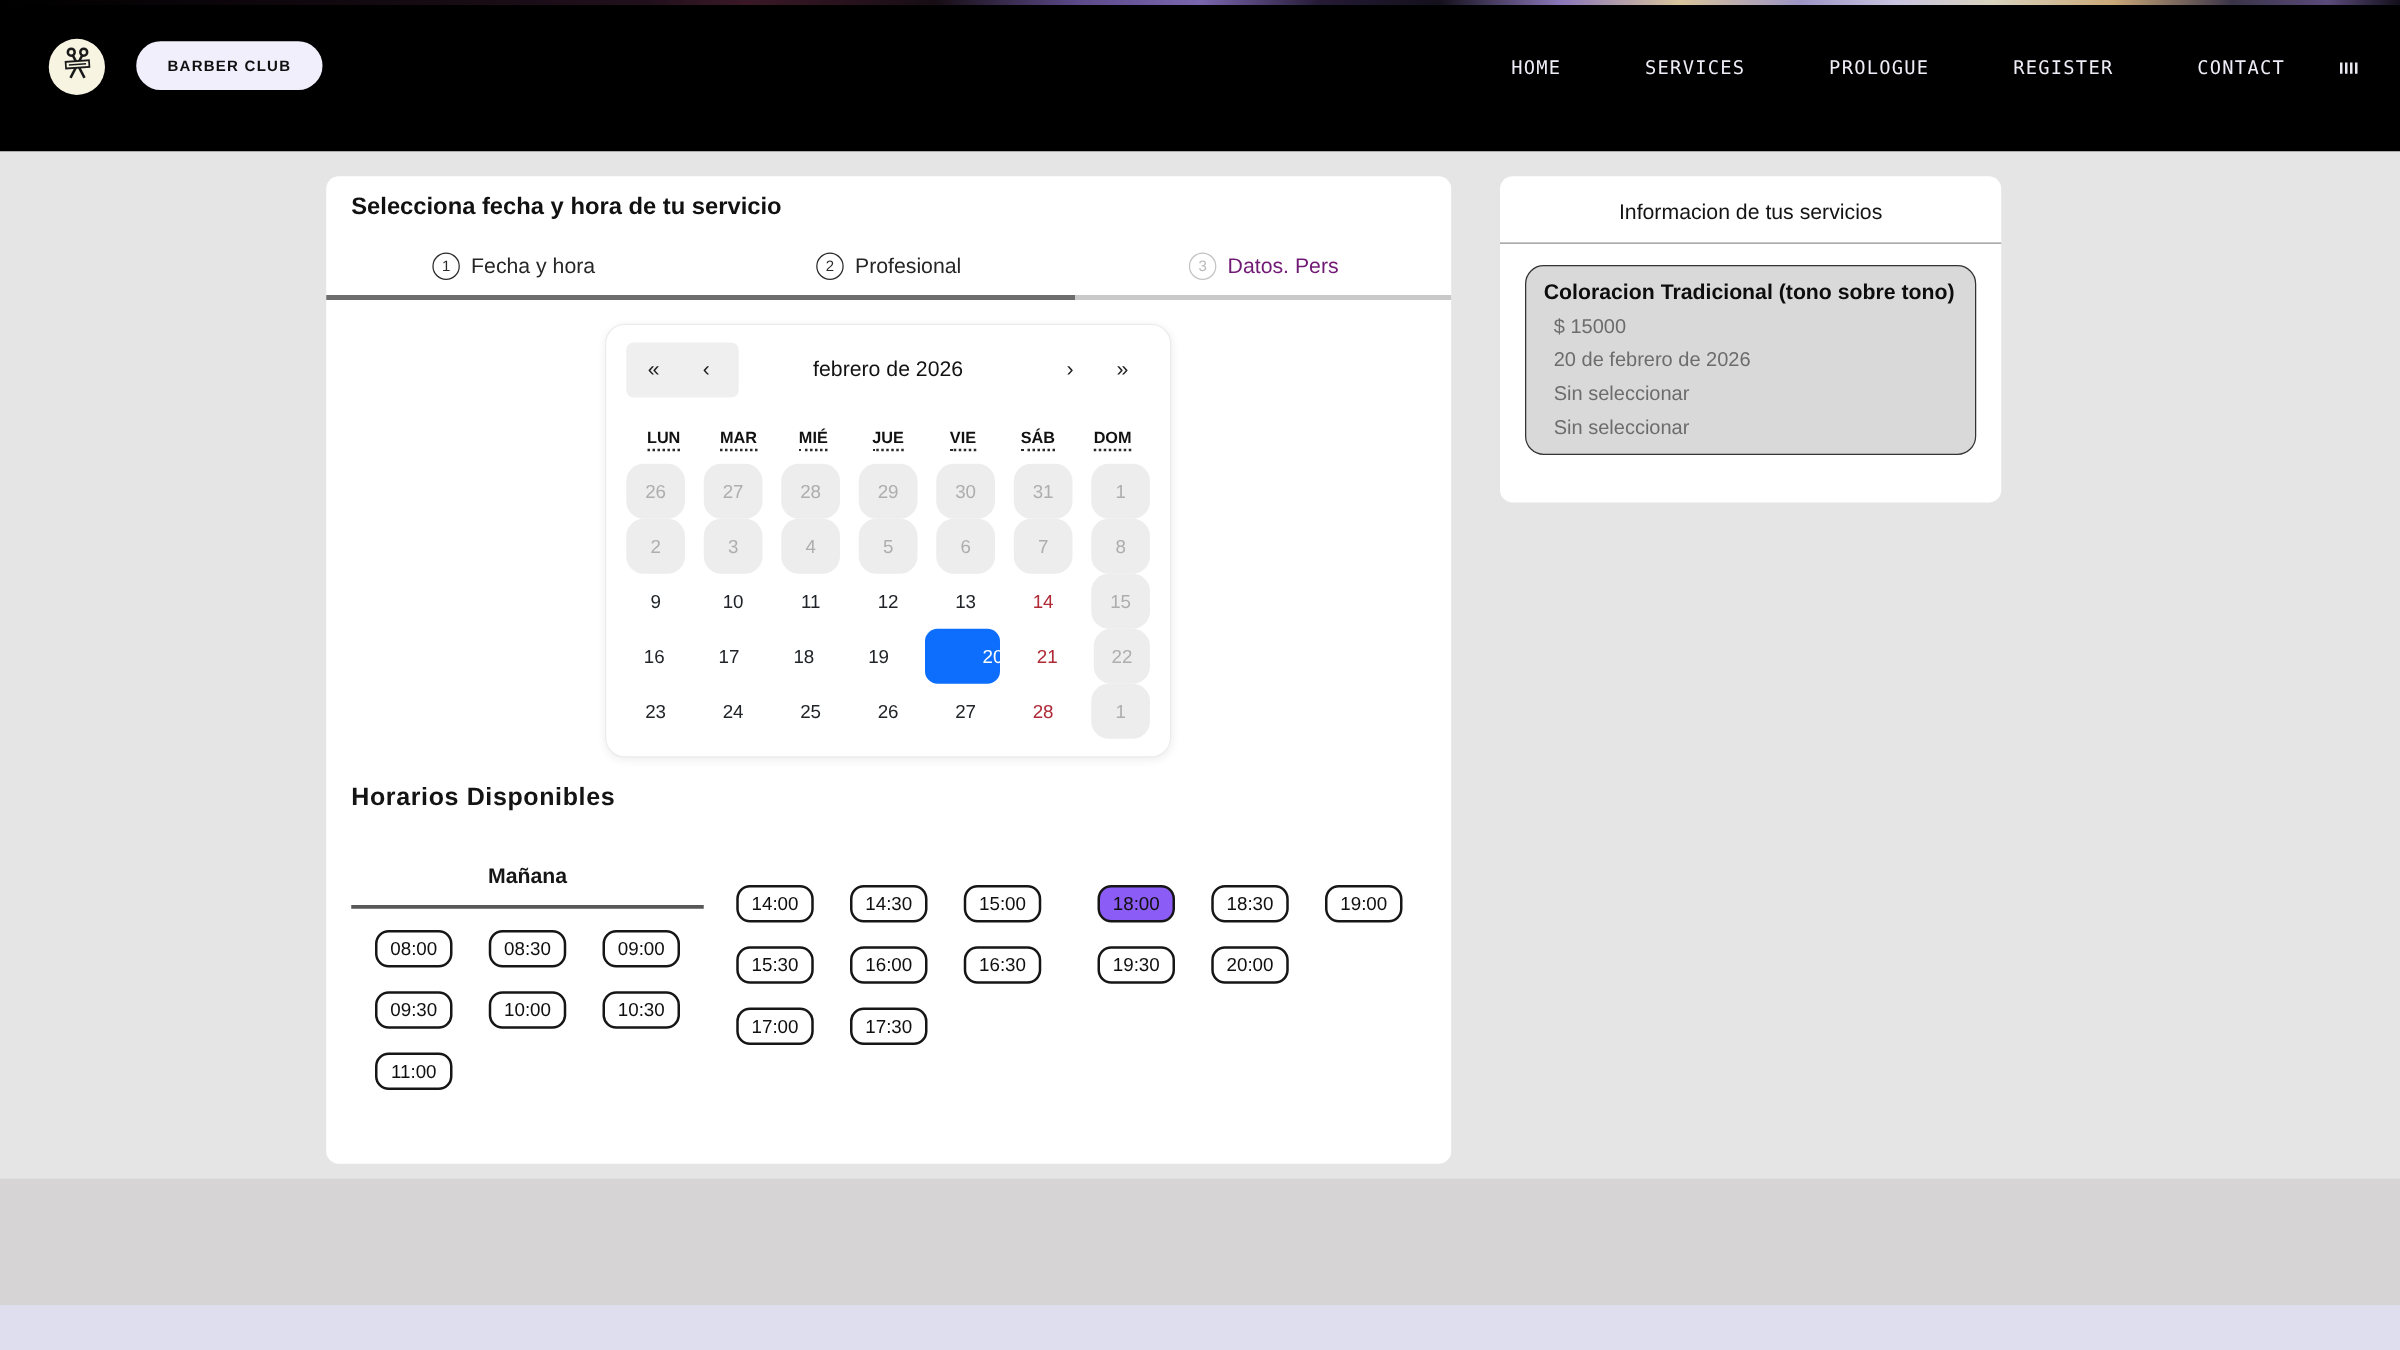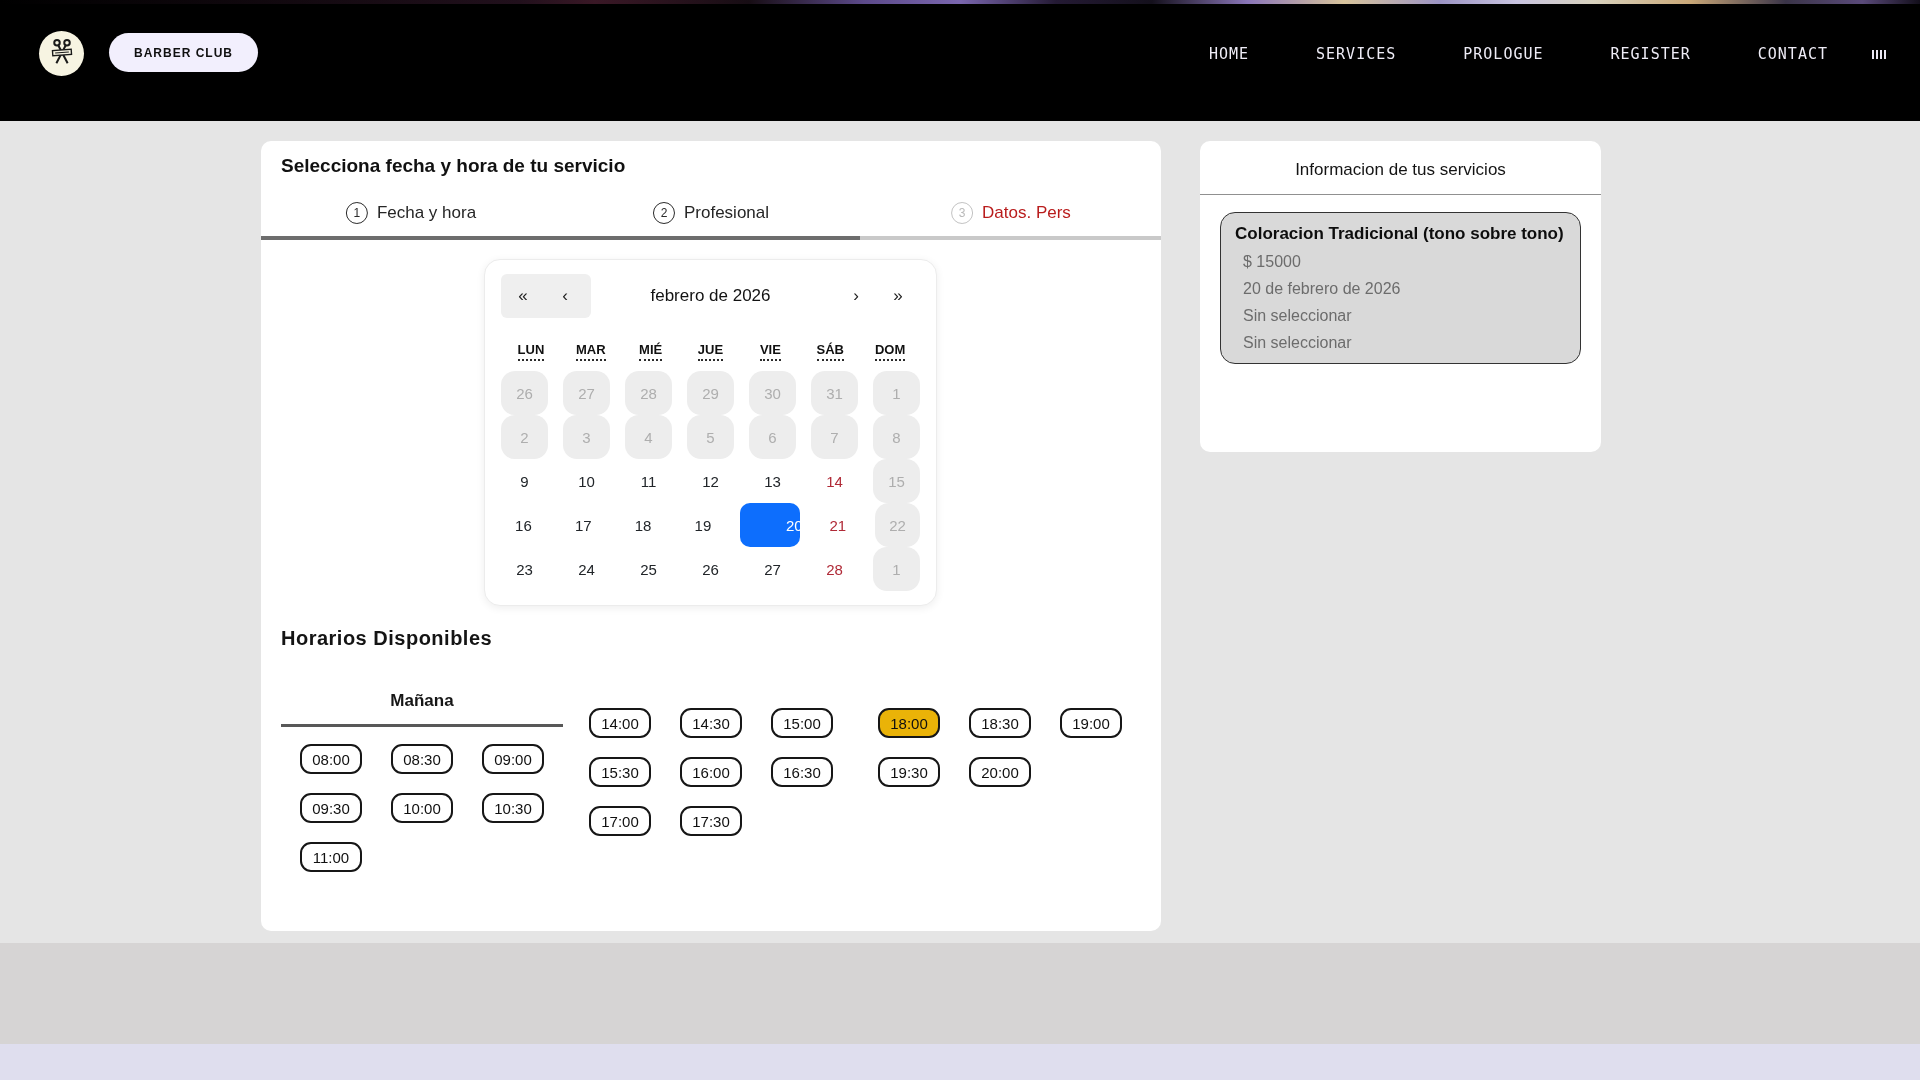--- a/index.html
+++ b/index.html
@@ -58,21 +58,21 @@
   .step:nth-child(1){ left:16.67%; }
   .step:nth-child(2){ left:50%; }
   .step:nth-child(3){ left:83.33%; }
   .step-circle {
     width:22px; height:22px; border-radius:50%; border:1.5px solid #2a2a2a;
     display:flex; align-items:center; justify-content:center;
     font-size:12px; color:#2a2a2a; flex:0 0 auto;
   }
   .step-label { font-size:17px; color:#262626; white-space:nowrap; }
   .step.disabled .step-circle { border-color:#c3c3c3; color:#b9b9b9; }
-  .step.disabled .step-label { color:#b91c1c; }
+  .step.disabled .step-label { color:#701a75; }
 
   .steps-underline { position:absolute; left:0; top:95px; width:100%; height:4px; display:flex; }
   .steps-underline .done { width:66.6%; background:#6d6d6d; }
   .steps-underline .todo { flex:1; background:#c9c9c9; }
 
   
   .calendar {
     position:absolute; left:223px; top:118px; width:453px; height:347px;
     background:#fff; border:1px solid #ececec; border-radius:16px;
     box-shadow:0 2px 8px rgba(0,0,0,0.07);
@@ -115,25 +115,25 @@
   .chips {
     margin-top:17px; display:grid; grid-template-columns:repeat(3,62px);
     gap:19px 29px; justify-content:center;
   }
   .chip {
     height:30px; border:2px solid #161616; border-radius:11px; background:#fff;
     display:flex; align-items:center; justify-content:center;
     font-size:15px; font-weight:500; color:#101010; cursor:pointer;
     font-family:"Liberation Sans",sans-serif;
   }
-  .chip.selected { background:#eab308; }
+  .chip.selected { background:#8b5cf6; }
 
   
   .summary-card {
-    position:absolute; left:1200px; top:141px; width:401px; height:311px;
+    position:absolute; left:1200px; top:141px; width:401px; height:261px;
     background:#fff; border-radius:10px;
   }
   .summary-title { text-align:center; padding-top:19px; font-size:17px; font-weight:400; color:#141414; }
   .summary-card hr { border:none; border-top:1px solid #909090; margin-top:14px; }
   .service-box {
     margin:17px 20px 0; padding:11px 14px 11px 14px;
     background:#d9d9d9; border:1px solid #333; border-radius:15px; cursor:pointer;
   }
   .service-name { font-size:17px; font-weight:700; color:#0d0d0d; }
   .service-line { margin:9px 0 0 8px; font-size:16px; color:#6c6c6c; }

